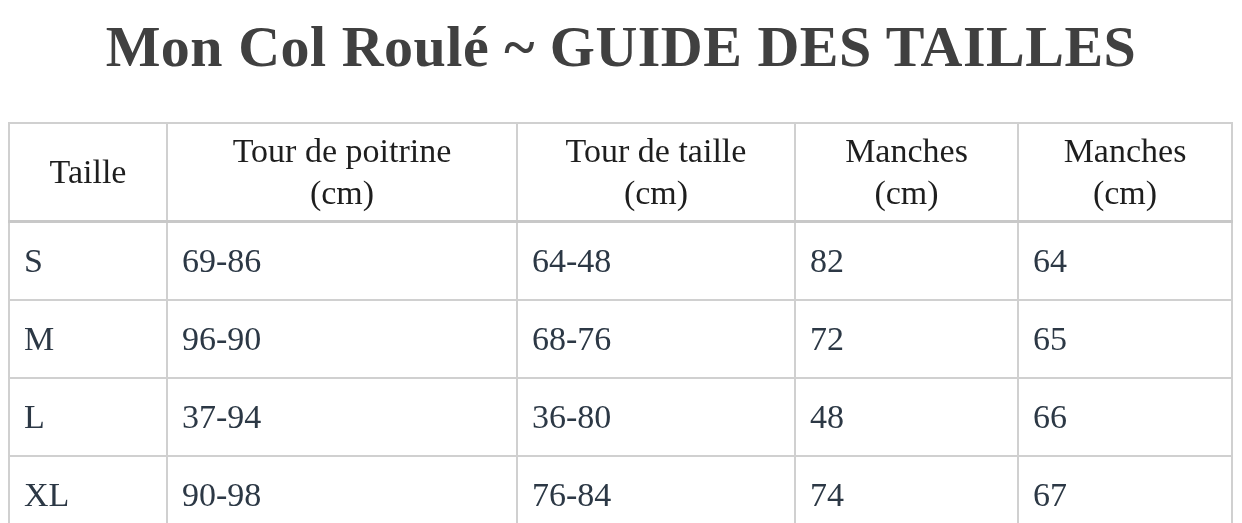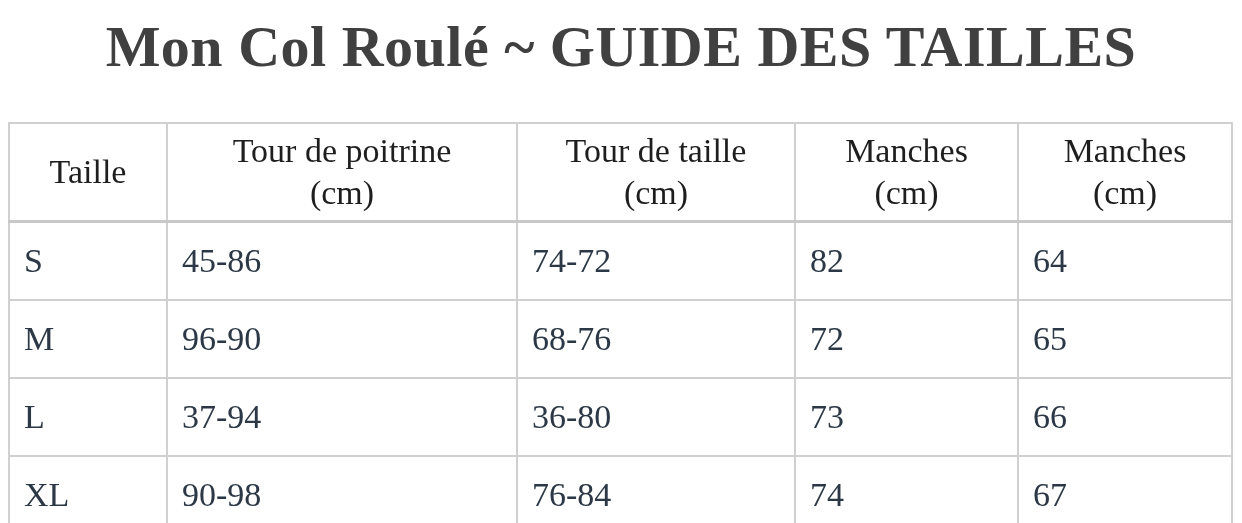--- a/index.html
+++ b/index.html
@@ -98,37 +98,37 @@
       </th>
       <th>
         <span class="hdr-line">Manches</span>
         <span class="hdr-line">(cm)</span>
       </th>
     </tr>
   </thead>
   <tbody>
     <tr>
       <td>S</td>
-      <td>45-86</td>
-      <td>74-72</td>
+      <td>69-86</td>
+      <td>64-48</td>
       <td>82</td>
       <td>64</td>
     </tr>
     <tr>
       <td>M</td>
       <td>96-90</td>
       <td>68-76</td>
       <td>72</td>
       <td>65</td>
     </tr>
     <tr>
       <td>L</td>
       <td>37-94</td>
       <td>36-80</td>
-      <td>73</td>
+      <td>48</td>
       <td>66</td>
     </tr>
     <tr>
       <td>XL</td>
       <td>90-98</td>
       <td>76-84</td>
       <td>74</td>
       <td>67</td>
     </tr>
   </tbody>

